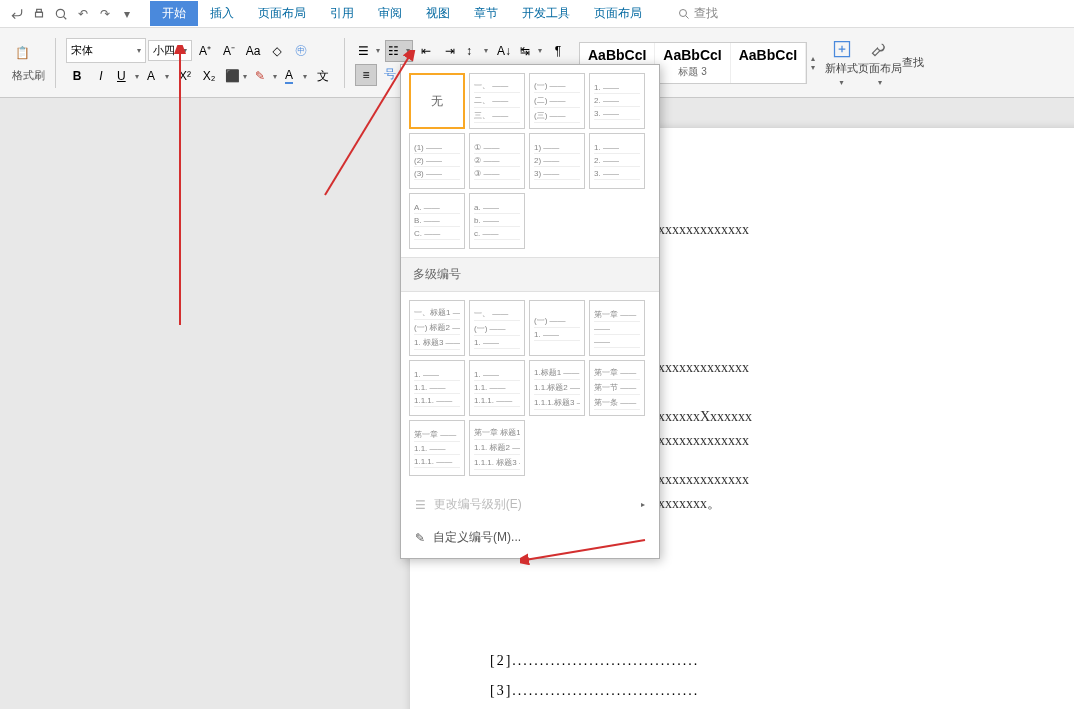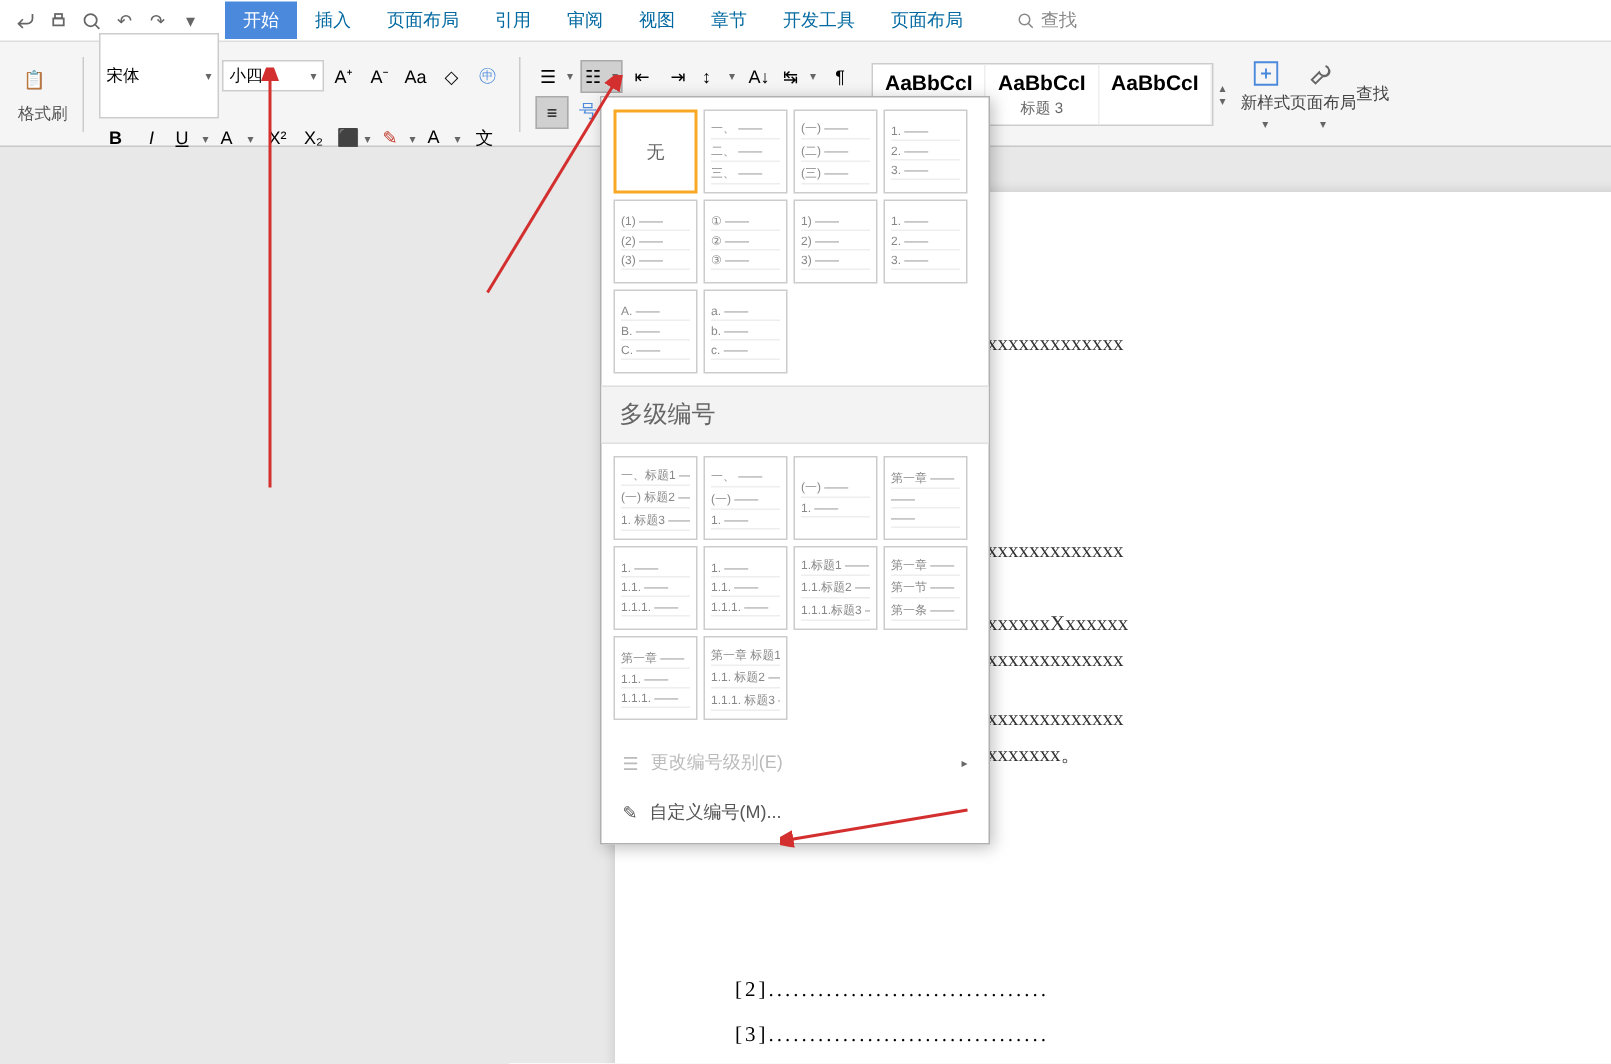--- a/index.html
+++ b/index.html
@@ -10,43 +10,43 @@
     .menu-tabs { display: flex; gap: 0; margin-left: 10px; }
     .tab { padding: 4px 12px; cursor: pointer; color: #0369a1; }
     .tab.active { background: #4a89dc; color: #fff; border-radius: 0; }
     .search-box { margin-left: 20px; display: flex; align-items: center; gap: 4px; color: #888; }
     
     .toolbar { display: flex; align-items: center; padding: 4px 8px; height: 70px; border-bottom: 1px solid #c8c8c8; background: #f5f5f5; gap: 2px; position: relative; }
     .toolbar-group { display: flex; flex-direction: column; gap: 2px; padding: 0 4px; }
     .toolbar-row { display: flex; align-items: center; gap: 2px; }
     .toolbar-sep { width: 1px; height: 50px; background: #ccc; margin: 0 4px; }
     
-    .font-select { border: 1px solid #ccc; padding: 20px 4px; background: #fff; min-width: 80px; font-size: 11px; display: flex; justify-content: space-between; align-items: center; }
-    .size-select { border: 1px solid #ccc; padding: 2px 4px; background: #fff; width: 68px; font-size: 11px; display: flex; justify-content: space-between; align-items: center; }
+    .font-select { border: 1px solid #ccc; padding: 4px 4px; background: #fff; min-width: 80px; font-size: 11px; display: flex; justify-content: space-between; align-items: center; }
+    .size-select { border: 1px solid #ccc; padding: 2px 4px; background: #fff; width: 44px; font-size: 11px; display: flex; justify-content: space-between; align-items: center; }
     
     .tbtn { width: 22px; height: 22px; display: flex; align-items: center; justify-content: center; border: 1px solid transparent; cursor: pointer; }
     .tbtn.active { background: #d0d0d0; border-color: #aaa; }
     .tbtn-drop { width: 28px; justify-content: space-between; padding: 0 2px; }
     .drop-arrow { font-size: 8px; color: #666; }
     
     .style-gallery { display: flex; border: 1px solid #ccc; background: #fff; margin-left: 4px; }
     .style-item { padding: 4px 8px; border-right: 1px solid #eee; text-align: center; cursor: pointer; }
     .style-preview { font-size: 14px; margin-bottom: 2px; }
     .style-label { font-size: 10px; color: #666; }
     
     .right-tools { display: flex; margin-left: 8px; align-items: center; }
     .right-tool { display: flex; flex-direction: column; align-items: center; gap: 2px; cursor: pointer; font-size: 11px; color: #444; }
     
     .document-area { position: relative; background: #e8e8e8; width: 100%; height: calc(100% - 98px); overflow: hidden; }
     .page { position: absolute; left: 410px; top: 30px; background: #fff; padding: 60px 80px; width: 700px; box-shadow: 0 0 8px rgba(0,0,0,0.15); font-family: serif; }
     .doc-line { font-size: 14px; line-height: 24px; color: #333; }
     .ref-line { font-size: 14px; line-height: 30px; letter-spacing: 2px; }
     
     .numbering-popup { position: absolute; left: 400px; top: 64px; width: 260px; background: #fff; border: 1px solid #b0b0b0; box-shadow: 2px 2px 10px rgba(0,0,0,0.25); z-index: 100; }
-    .section-header { font-size: 16px; color: #666; padding: 8px 12px; background: #f3f3f3; border-top: 1px solid #e0e0e0; border-bottom: 1px solid #e0e0e0; }
+    .section-header { font-size: 12px; color: #666; padding: 8px 12px; background: #f3f3f3; border-top: 1px solid #e0e0e0; border-bottom: 1px solid #e0e0e0; }
     .grid { display: flex; flex-wrap: wrap; gap: 4px; padding: 8px; }
     .preset { width: 56px; height: 56px; border: 1px solid #ccc; background: #fff; display: flex; flex-direction: column; justify-content: center; padding: 4px; cursor: pointer; font-size: 8px; color: #999; gap: 2px; }
     .preset.selected { border: 2px solid #f9a825; }
     .preset-line { white-space: nowrap; overflow: hidden; border-bottom: 1px solid #eee; padding-bottom: 1px; color: #888; }
     .preset-none { display: flex; align-items: center; justify-content: center; font-size: 12px; color: #666; }
     .popup-footer { padding: 4px 0; }
     .footer-item { display: flex; align-items: center; gap: 8px; padding: 8px 14px; cursor: pointer; font-size: 12px; color: #555; }
     .footer-item.disabled { color: #bbb; cursor: default; }
     
     .arrow-annotation { position: absolute; pointer-events: none; z-index: 200; }

